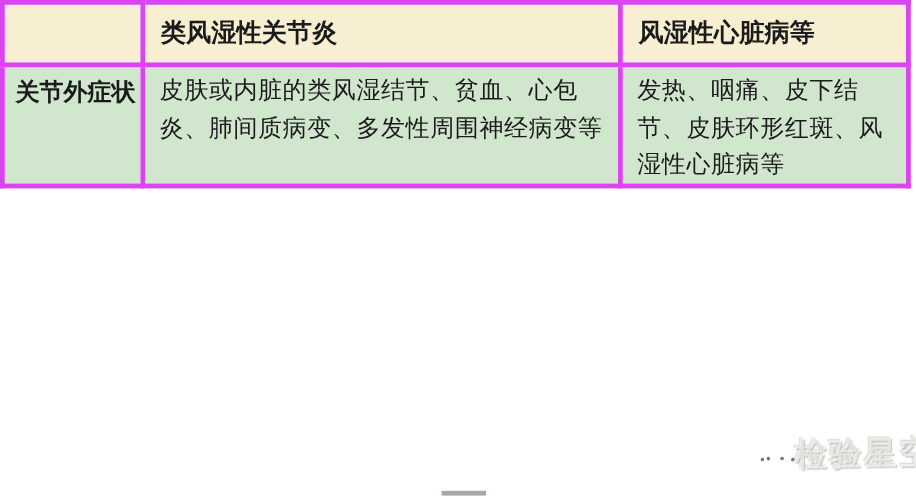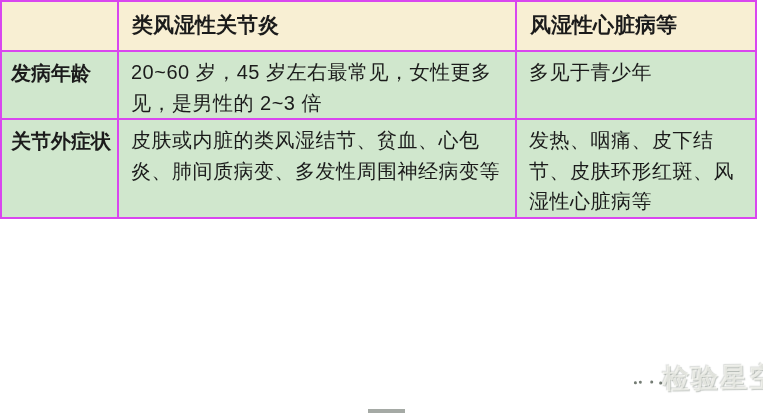--- a/index.html
+++ b/index.html
@@ -13,21 +13,21 @@
     color: #1b1b1b;
   }
   table.cmp-table {
     position: absolute;
     top: 0; left: 0;
     width: 755px;
     border-collapse: collapse;
     table-layout: fixed;
   }
   .cmp-table th, .cmp-table td {
-    border: 2px solid #d946ef;
+    border: 4px solid #d946ef;
     vertical-align: top;
     overflow: hidden;
   }
   .cmp-table thead th {
     background: #f8efd3;
     height: 39px;
     font-size: 21px;
     font-weight: bold;
     text-align: left;
     padding: 9px 6px 0 13px;
@@ -120,25 +120,20 @@
       <col style="width:240px">
     </colgroup>
     <thead>
       <tr>
         <th></th>
         <th>类风湿性关节炎</th>
         <th>风湿性心脏病等</th>
       </tr>
     </thead>
     <tbody>
-      <tr class="row-1">
-        <th>发病年龄</th>
-        <td>20~60 岁，45 岁左右最常见，女性更多见，是男性的 2~3 倍</td>
-        <td>多见于青少年</td>
-      </tr>
       <tr class="row-4">
         <th>关节外症状</th>
         <td>皮肤或内脏的类风湿结节、贫血、心包炎、肺间质病变、多发性周围神经病变等</td>
         <td>发热、咽痛、皮下结节、皮肤环形红斑、风湿性心脏病等</td>
       </tr>
     </tbody>
   </table>
 
   <div class="watermark">
     <span class="ghost ghost-small"></span>

